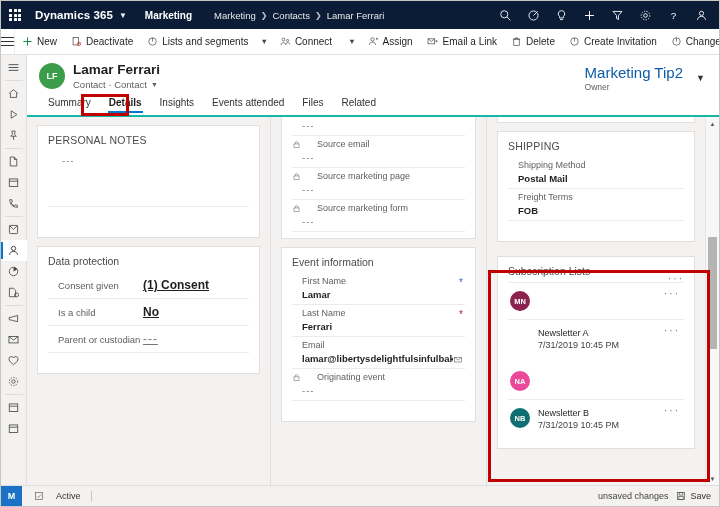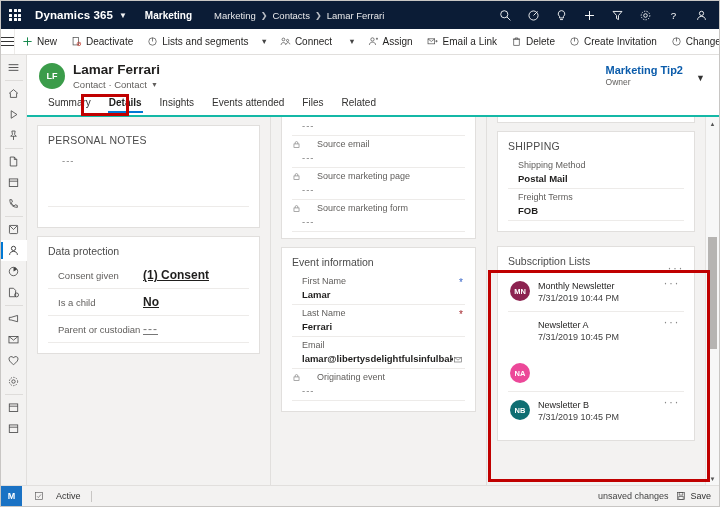--- a/index.html
+++ b/index.html
@@ -113,21 +113,21 @@
     font-size: 13.5px; font-weight: bold; color: #201f1e;
   }
   .rh-sub {
     position: absolute; left: 46px; top: 24px;
     font-size: 9.5px; color: #605e5c; display: flex; align-items: center; gap: 4px;
   }
   .rh-sub .chev { font-size: 7px; }
   .rh-owner {
     position: absolute; right: 36px; top: 9px; text-align: left;
   }
-  .rh-owner .ow-name { font-size: 11px; color: #0b5cab; font-weight: bold; cursor: pointer; text-align: right; }
+  .rh-owner .ow-name { font-size: 15px; color: #0b5cab; font-weight: normal; cursor: pointer; text-align: right; }
   .rh-owner .ow-role { font-size: 8.5px; color: #605e5c; margin-top: 1px; }
   .rh-owner-chev {
     position: absolute; right: 14px; top: 18px; font-size: 9px; color: #333; cursor: pointer;
   }
   .tabs {
     position: absolute; left: 12px; bottom: 0; display: flex; align-items: flex-end; gap: 0;
   }
   .tab {
     font-size: 10px; color: #323130; padding: 4px 9px 7px 9px; cursor: pointer; white-space: nowrap;
     position: relative;
@@ -145,21 +145,21 @@
   .col {
     position: absolute; top: 0; bottom: 0; overflow: hidden;
     border-right: 1px solid #e1dfdd;
   }
   .col1 { left: 0; width: 244px; }
   .col2 { left: 244px; width: 216px; }
   .col3 { left: 460px; right: 14px; border-right: none; }
 
   .card {
     background: #ffffff; border: 1px solid #e1dfdd; margin: 8px 10px;
-    padding: 8px 10px 10px 10px;
+    padding: 8px 10px 20px 10px;
   }
   .card-title {
     font-size: 10.5px; color: #4b4b4b; margin-bottom: 5px;
   }
   .card-title.caps { letter-spacing: .2px; }
 
   .field { padding: 3px 0 4px 0; border-bottom: 1px solid #edebe9; position: relative; }
   .field:last-child { border-bottom: 1px solid #edebe9; }
   .f-label {
     font-size: 9px; color: #605e5c; display: flex; align-items: center; gap: 16px;
@@ -697,24 +697,20 @@
       </div>
 
       <div class="card" style="margin-top:14px;padding-bottom:10px;">
         <div class="sub-head">
           <div class="card-title">Subscription Lists</div>
           <div class="sub-ellipsis-top">···</div>
         </div>
 
         <div class="sub-row">
           <div class="sub-av" style="background:#8c2250;">MN</div>
-          <div class="sub-txt">
-            <div class="sub-name">Monthly Newsletter</div>
-            <div class="sub-date">7/31/2019 10:44 PM</div>
-          </div>
           <div class="sub-ellipsis">···</div>
         </div>
 
         <div class="sub-row">
           <div class="sub-av" style="background:#ec4899;margin-top:43px;">NA</div>
           <div class="sub-txt">
             <div class="sub-name">Newsletter A</div>
             <div class="sub-date">7/31/2019 10:45 PM</div>
           </div>
           <div class="sub-ellipsis">···</div>

